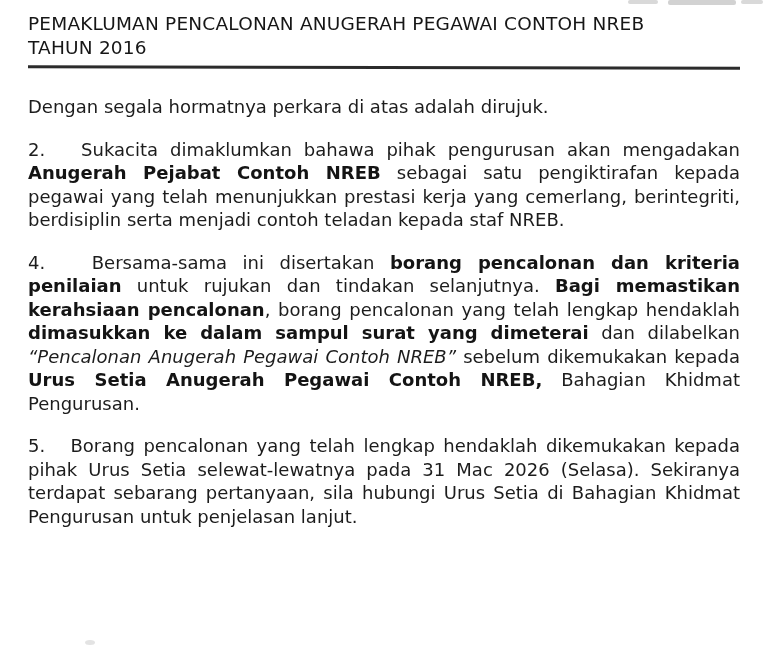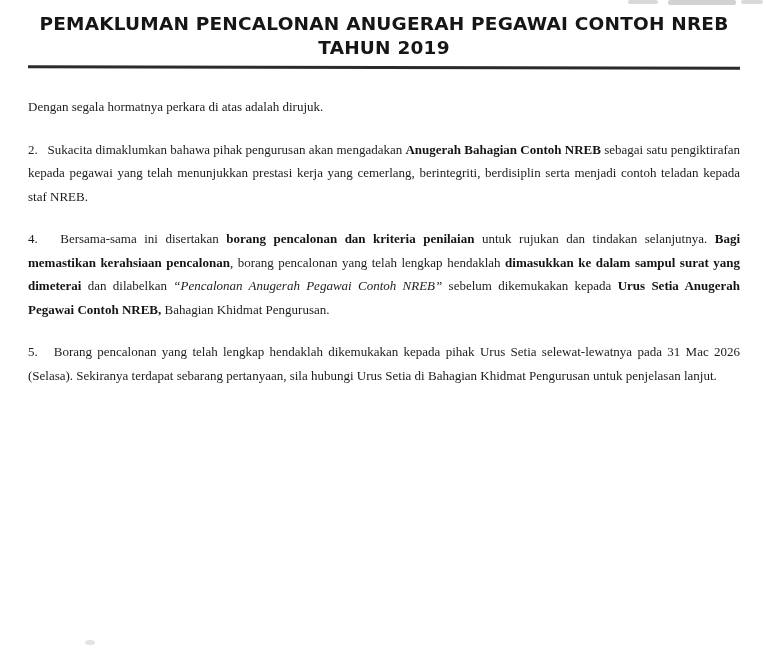--- a/index.html
+++ b/index.html
@@ -17,41 +17,39 @@
     -webkit-font-smoothing: antialiased;
   }
   .page {
     position: relative;
     padding: 12px 26px 0 28px;
     box-sizing: border-box;
     width: 766px;
     height: 659px;
   }
   .title-block {
-    text-align: center;
-    font-weight: bold;
+    font-weight: normal;
     font-size: 18.5px;
     line-height: 24px;
     letter-spacing: 0.2px;
     color: #161616;
   }
   .title-line1 { white-space: nowrap; }
   .title-rule {
     height: 0;
     border: none;
     border-top: 3px solid #2b2b2b;
     margin: 6px 0 0 0;
     transform: rotate(0.12deg);
   }
   .body-text p {
-    font-size: 13px;
+    font-size: 18px;
     line-height: 23.5px;
     margin: 0 0 19px 0;
     color: #1c1c1c;
-    font-family: Liberation Serif, serif;
   }
   .body-text p.justify {
     text-align: justify;
     text-align-last: left;
   }
   .body-text p:first-child {
     margin-top: 26px;
   }
   .body-text b { font-weight: bold; color: #141414; }
   .body-text i { font-style: italic; }
@@ -71,24 +69,24 @@
 
 <div class="page">
 
   <div class="artifact a1"></div>
   <div class="artifact a2"></div>
   <div class="artifact a3"></div>
   <div class="artifact a4"></div>
 
   <div class="title-block">
     <div class="title-line1">PEMAKLUMAN PENCALONAN ANUGERAH PEGAWAI CONTOH NREB</div>
-    <div class="title-line2">TAHUN 2019</div>
+    <div class="title-line2">TAHUN 2016</div>
   </div>
   <hr class="title-rule">
 
   <div class="body-text">
     <p><span>Dengan segala hormatnya perkara di atas adalah dirujuk.</span></p>
-    <p class="justify"><span>2.&nbsp;&nbsp; Sukacita dimaklumkan bahawa pihak pengurusan akan mengadakan </span><b>Anugerah Bahagian Contoh NREB</b><span> sebagai satu pengiktirafan kepada pegawai yang telah menunjukkan prestasi kerja yang cemerlang, berintegriti, berdisiplin serta menjadi contoh teladan kepada staf NREB.</span></p>
+    <p class="justify"><span>2.&nbsp;&nbsp; Sukacita dimaklumkan bahawa pihak pengurusan akan mengadakan </span><b>Anugerah Pejabat Contoh NREB</b><span> sebagai satu pengiktirafan kepada pegawai yang telah menunjukkan prestasi kerja yang cemerlang, berintegriti, berdisiplin serta menjadi contoh teladan kepada staf NREB.</span></p>
     <p class="justify"><span>4.&nbsp;&nbsp; Bersama-sama ini disertakan </span><b>borang pencalonan dan kriteria penilaian</b><span> untuk rujukan dan tindakan selanjutnya. </span><b>Bagi memastikan kerahsiaan pencalonan</b><span>, borang pencalonan yang telah lengkap hendaklah </span><b>dimasukkan ke dalam sampul surat yang dimeterai</b><span> dan dilabelkan </span><i>“Pencalonan Anugerah Pegawai Contoh NREB”</i><span> sebelum dikemukakan kepada </span><b>Urus Setia Anugerah Pegawai Contoh NREB,</b><span> Bahagian Khidmat Pengurusan.</span></p>
     <p class="justify"><span>5.&nbsp;&nbsp; Borang pencalonan yang telah lengkap hendaklah dikemukakan kepada pihak Urus Setia selewat-lewatnya pada 31 Mac 2026 (Selasa). Sekiranya terdapat sebarang pertanyaan, sila hubungi Urus Setia di Bahagian Khidmat Pengurusan untuk penjelasan lanjut.</span></p>
   </div>
 
 </div>
 
 </body></html>

